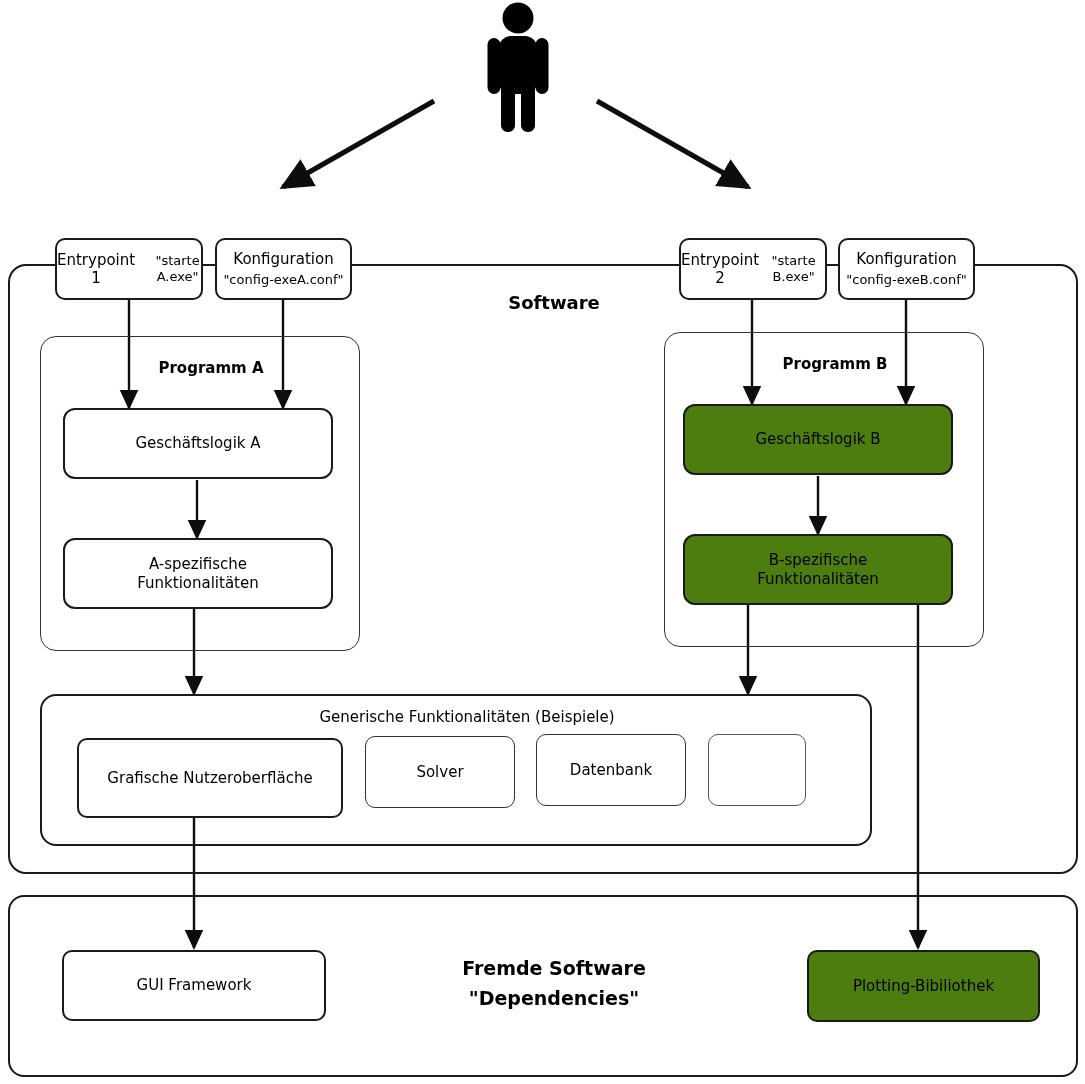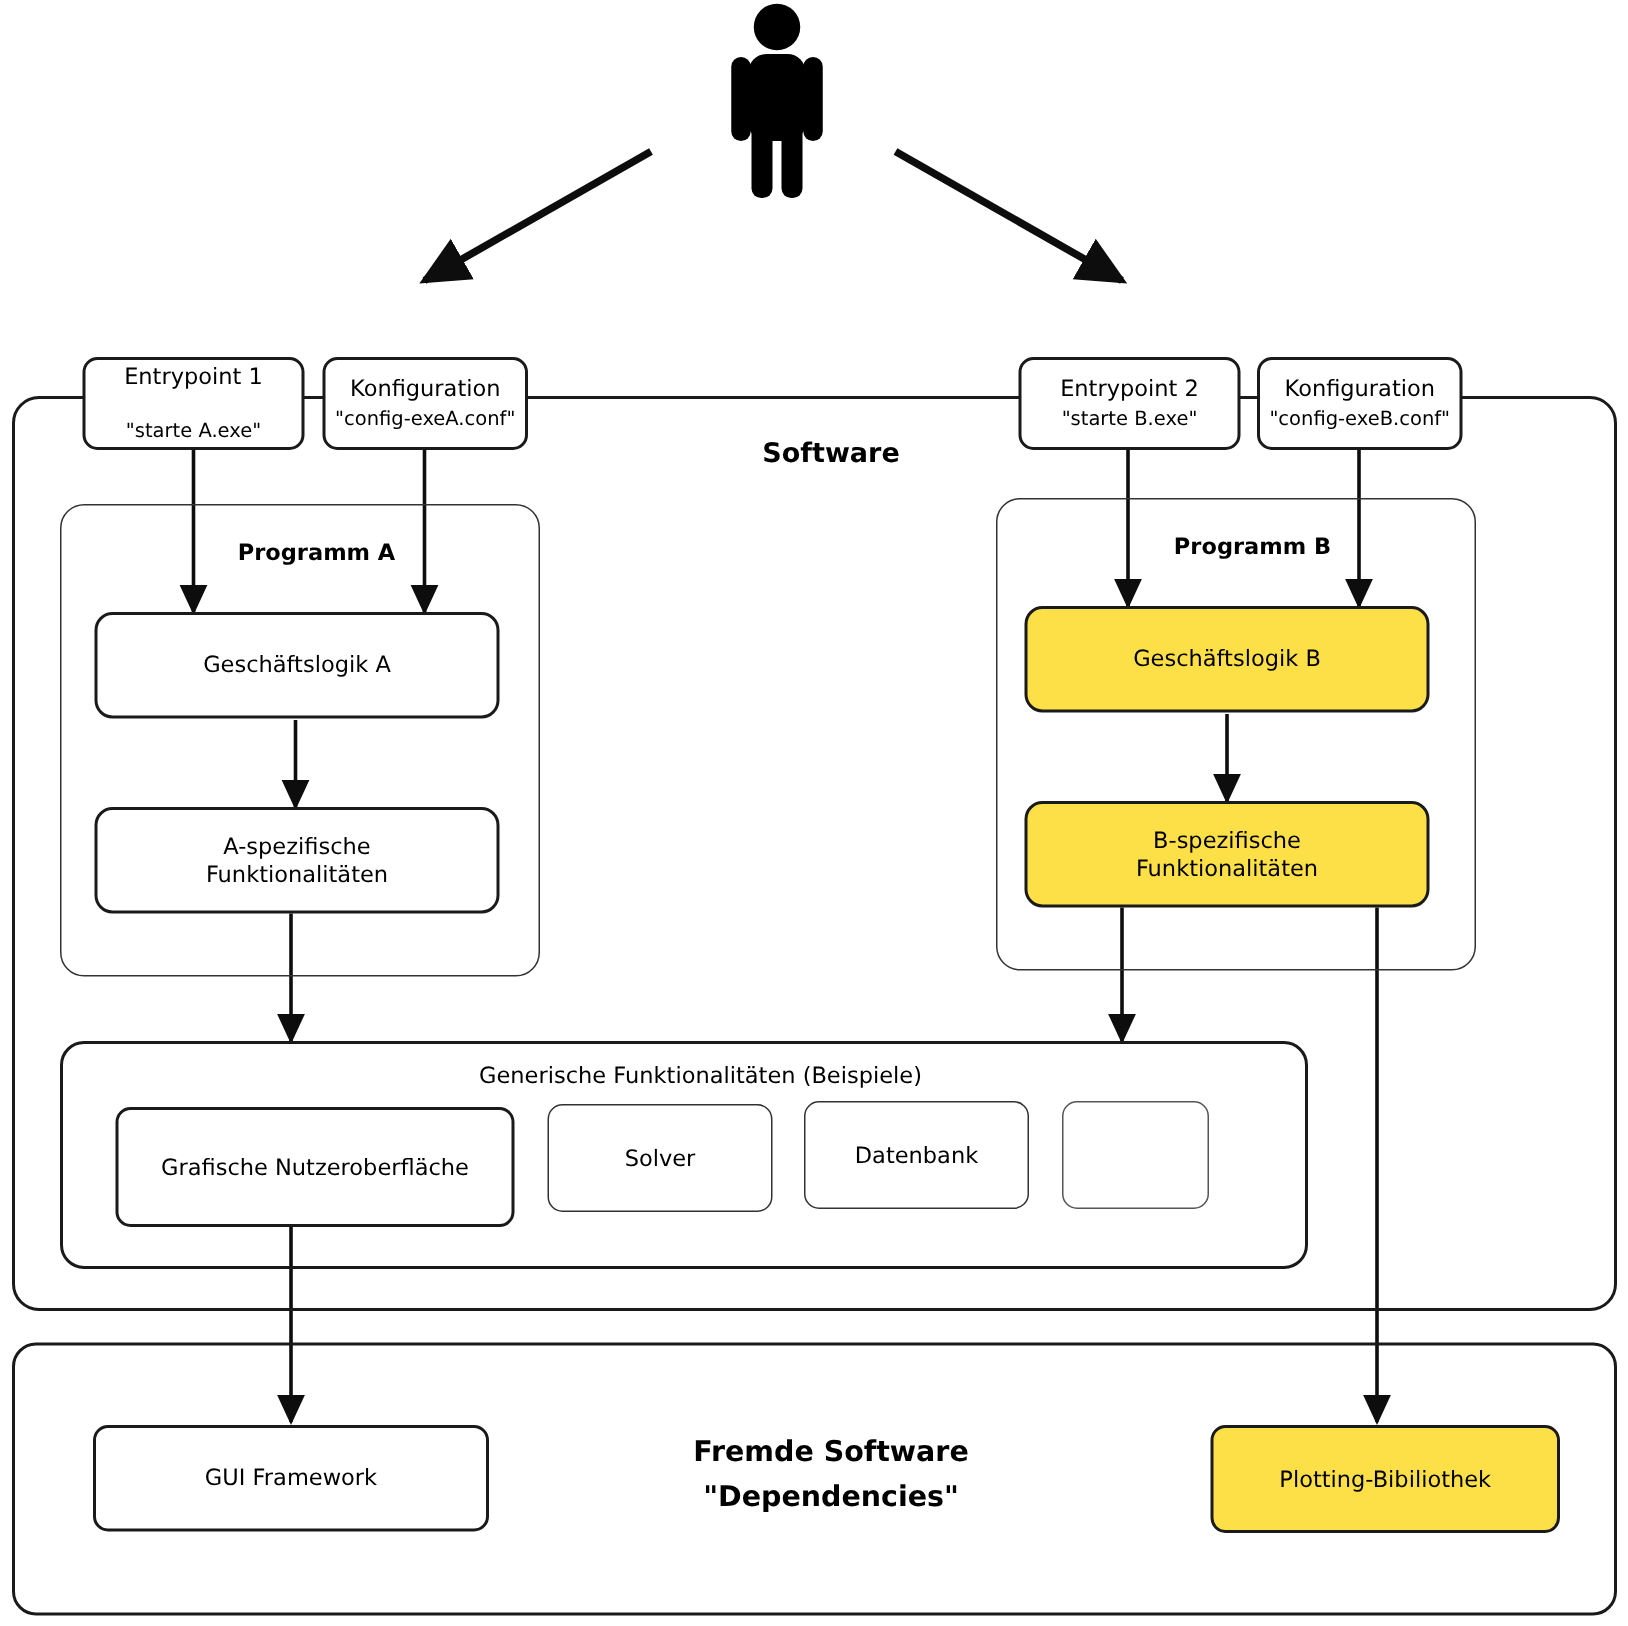--- a/index.html
+++ b/index.html
@@ -45,21 +45,21 @@
     background: transparent;
   }
   .container-title {
     position: absolute;
     left: 0;
     right: 0;
     color: #000000;
     padding-left: 22px;
   }
   .gray {
-    background: #fde047;
+    background: #4d7c0f;
   }
   .thin {
     border-width: 1px;
     border-color: #333333;
   }
   .bold-label {
     font-weight: bold;
   }
   .empty-slot {
     border-width: 1px;
@@ -140,33 +140,33 @@
   <div class="node gray" style="left:683px; top:404px; width:270px; height:71px; font-size:15px;">
     <span>Geschäftslogik B</span>
   </div>
 
   <div class="node gray" style="left:683px; top:534px; width:270px; height:71px; font-size:15px;">
     <span>B-spezifische
 Funktionalitäten</span>
   </div>
 
   <div class="node" style="left:55px; top:238px; width:148px; height:62px; border-radius:10px;
-       flex-direction:column; gap:19px;">
+       gap:19px;">
     <span style="font-size:15px;">Entrypoint 1</span>
     <span style="font-size:13px;">"starte A.exe"</span>
   </div>
 
   <div class="node" style="left:215px; top:238px; width:137px; height:62px; border-radius:10px;
        flex-direction:column; gap:3px;">
     <span style="font-size:15px;">Konfiguration</span>
     <span style="font-size:13px;">"config-exeA.conf"</span>
   </div>
 
   <div class="node" style="left:679px; top:238px; width:148px; height:62px; border-radius:10px;
-       flex-direction:column; gap:3px;">
+       flex-direction:row; gap:3px;">
     <span style="font-size:15px;">Entrypoint 2</span>
     <span style="font-size:13px;">"starte B.exe"</span>
   </div>
 
   <div class="node" style="left:838px; top:238px; width:137px; height:62px; border-radius:10px;
        flex-direction:column; gap:3px;">
     <span style="font-size:15px;">Konfiguration</span>
     <span style="font-size:13px;">"config-exeB.conf"</span>
   </div>
 

